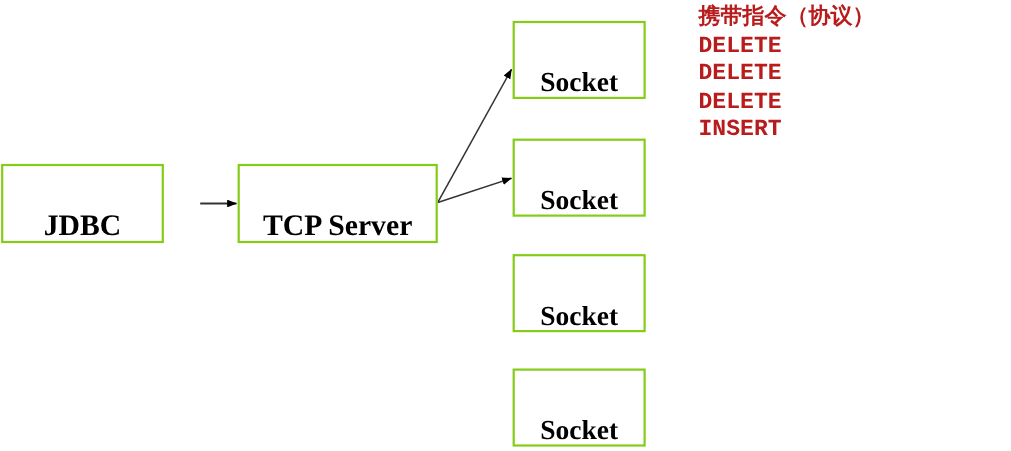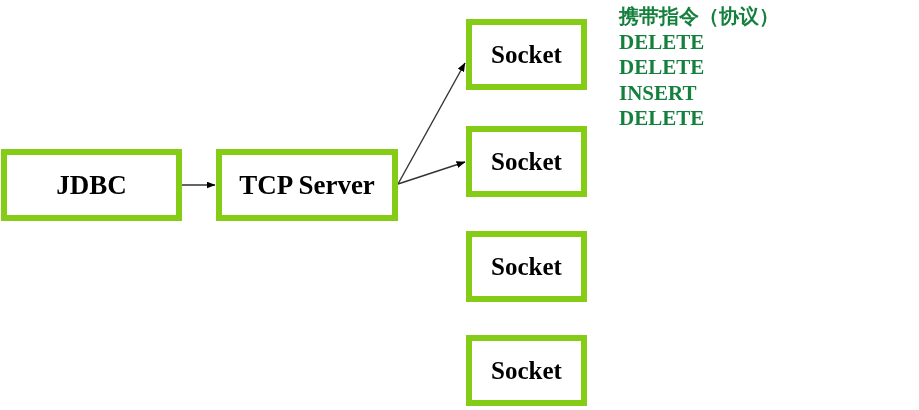--- a/index.html
+++ b/index.html
@@ -15,36 +15,36 @@
     position: relative;
     width: 919px;
     height: 410px;
     background: #ffffff;
     overflow: hidden;
   }
   .node {
     position: absolute;
     box-sizing: border-box;
     background: #ffffff;
-    border: 6px solid #84cc16;
+    border: 2px solid #84cc16;
     display: flex;
-    align-items: center;
+    align-items: flex-end;
     justify-content: center;
   }
   .node .node-label {
     font-family: "Liberation Serif", "DejaVu Serif", serif;
     font-weight: bold;
     color: #000000;
     line-height: 1;
     white-space: nowrap;
   }
   #node-jdbc {
     left: 1px;
     top: 149px;
-    width: 181px;
+    width: 148px;
     height: 72px;
   }
   #node-jdbc .node-label { font-size: 27px; }
   #node-tcp {
     left: 216px;
     top: 149px;
     width: 182px;
     height: 72px;
   }
   #node-tcp .node-label { font-size: 27px; }
@@ -68,27 +68,28 @@
     pointer-events: none;
   }
 
   #note-block {
     position: absolute;
     left: 619px;
     top: 4px;
     width: 296px;
   }
   .note-line {
-    font-family: Liberation Serif, serif;
+    font-family: Liberation Mono, monospace;
     font-weight: bold;
     font-size: 21px;
     line-height: 25.5px;
-    color: #15803d;
+    color: #b91c1c;
     white-space: nowrap;
     letter-spacing: 0px;
+    margin-left: 16px;
   }
   .note-line.cjk {
     font-size: 20px;
   }
 </style>
 </head>
 <body>
 
 <div id="canvas">
 
@@ -127,17 +128,17 @@
   </div>
 
   <div class="node socket-box" id="node-socket-4">
     <span class="node-label">Socket</span>
   </div>
 
   <div id="note-block">
     <div class="note-line cjk">携带指令（协议）</div>
     <div class="note-line">DELETE</div>
     <div class="note-line">DELETE</div>
+    <div class="note-line">DELETE</div>
     <div class="note-line">INSERT</div>
-    <div class="note-line">DELETE</div>
   </div>
 
 </div>
 
 </body></html>

